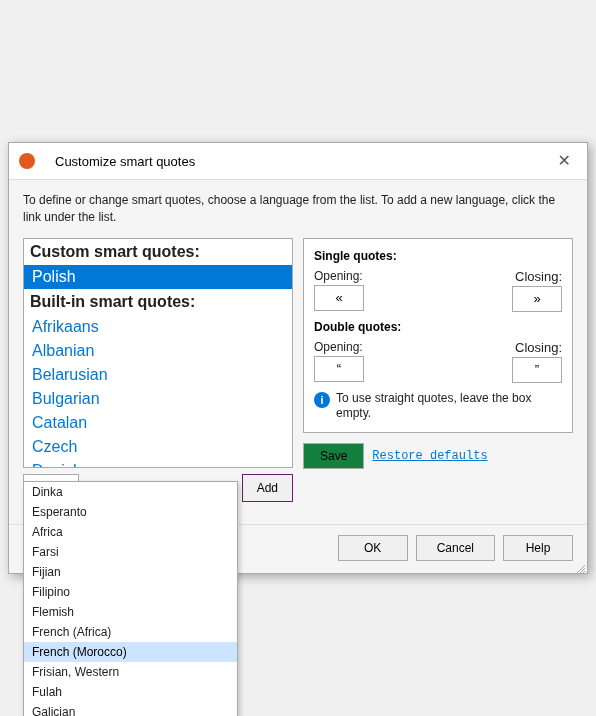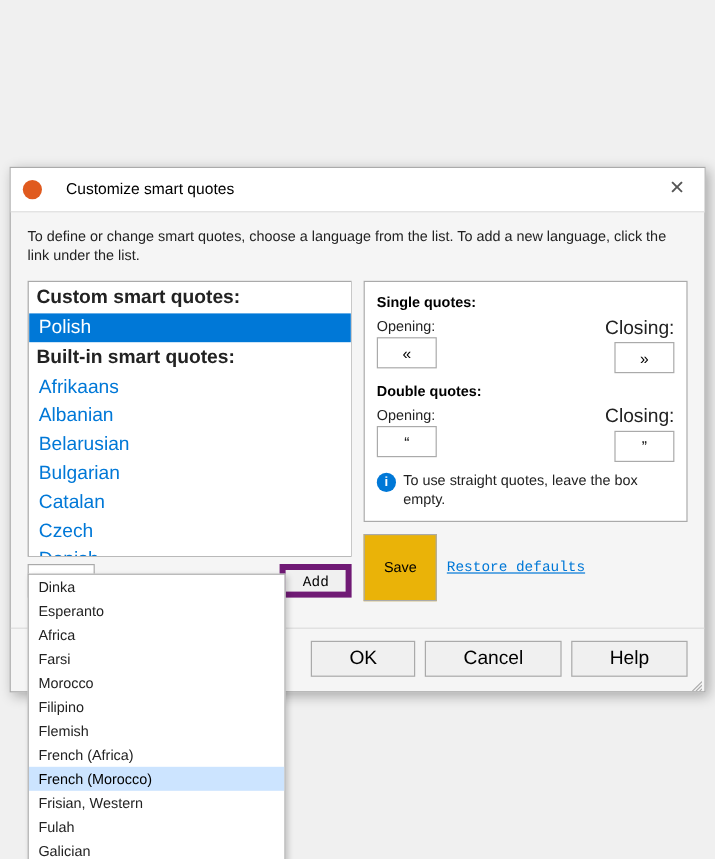--- a/index.html
+++ b/index.html
@@ -122,27 +122,26 @@
       content: '▾';
       position: absolute;
       right: 6px;
       top: 50%;
       transform: translateY(-50%);
       pointer-events: none;
       font-size: 11px;
       color: #555;
     }
     .add-btn {
-      border: 5px solid #701a75;
+      border: 1px solid #701a75;
       background: #f0f0f0;
       padding: 3px 14px;
       font-size: 12px;
       cursor: pointer;
       height: 28px;
-      font-family: Liberation Mono, monospace;
     }
     .right-panel {
       flex: 1;
     }
     .right-title {
       font-weight: 700;
       font-size: 12px;
       margin-bottom: 8px;
     }
     .quotes-section {
@@ -180,21 +179,21 @@
       text-align: center;
     }
     .quote-spacer { flex: 1; }
     .closing-col {
       display: flex;
       flex-direction: column;
       align-items: flex-end;
       gap: 2px;
     }
     .closing-col label {
-      font-size: 16px;
+      font-size: 13px;
       color: #222;
     }
     .info-row {
       display: flex;
       align-items: flex-start;
       gap: 6px;
       margin-top: 6px;
     }
     .info-icon {
       width: 16px;
@@ -215,22 +214,22 @@
       color: #222;
       line-height: 1.3;
     }
     .save-restore-row {
       display: flex;
       gap: 8px;
       margin-top: 10px;
     }
     .save-btn, .restore-btn {
       border: 1px solid #aaa;
-      background: #eab308;
-      padding: 20px 16px;
+      background: #15803d;
+      padding: 5px 16px;
       font-size: 12px;
       cursor: pointer;
     }
     .restore-btn {
       background: none;
       border: none;
       color: #0078d7;
       cursor: pointer;
       padding: 4px 0;
       text-decoration: underline;
@@ -239,22 +238,22 @@
     .bottom-buttons {
       display: flex;
       justify-content: flex-end;
       gap: 8px;
       padding: 10px 14px 12px;
       border-top: 1px solid #ddd;
     }
     .ok-btn, .cancel-btn, .help-btn {
       border: 1px solid #aaa;
       background: #f0f0f0;
-      padding: 5px 31px;
-      font-size: 16px;
+      padding: 5px 20px;
+      font-size: 12px;
       cursor: pointer;
       min-width: 70px;
     }
 
     
     .dropdown-list-overlay {
       position: absolute;
       top: 338px;
       left: 14px;
       width: 215px;
@@ -381,21 +380,21 @@
       </div>
     </div>
   </div>
 
   <div class="dropdown-list-overlay">
     <div class="dropdown-scroll">
       <div class="dropdown-list-item">Dinka</div>
       <div class="dropdown-list-item">Esperanto</div>
       <div class="dropdown-list-item">Africa</div>
       <div class="dropdown-list-item">Farsi</div>
-      <div class="dropdown-list-item">Morocco</div>
+      <div class="dropdown-list-item">Fijian</div>
       <div class="dropdown-list-item">Filipino</div>
       <div class="dropdown-list-item">Flemish</div>
       <div class="dropdown-list-item">French (Africa)</div>
       <div class="dropdown-list-item selected">French (Morocco)</div>
       <div class="dropdown-list-item">Frisian, Western</div>
       <div class="dropdown-list-item">Fulah</div>
       <div class="dropdown-list-item">Galician</div>
 
     </div>
   </div>

